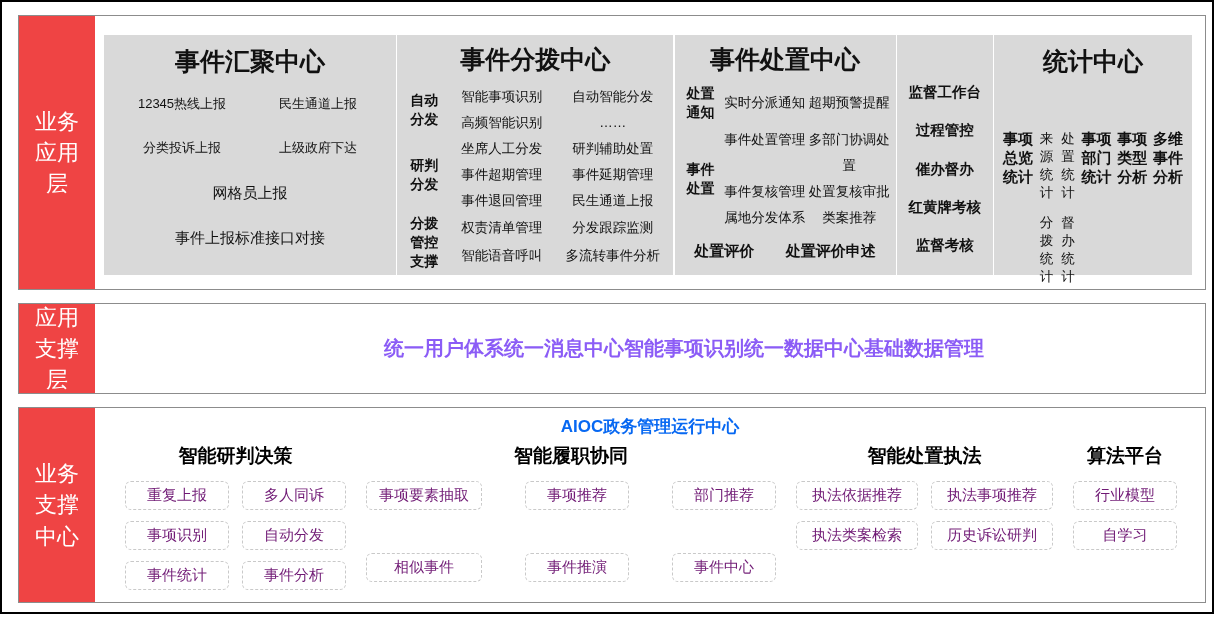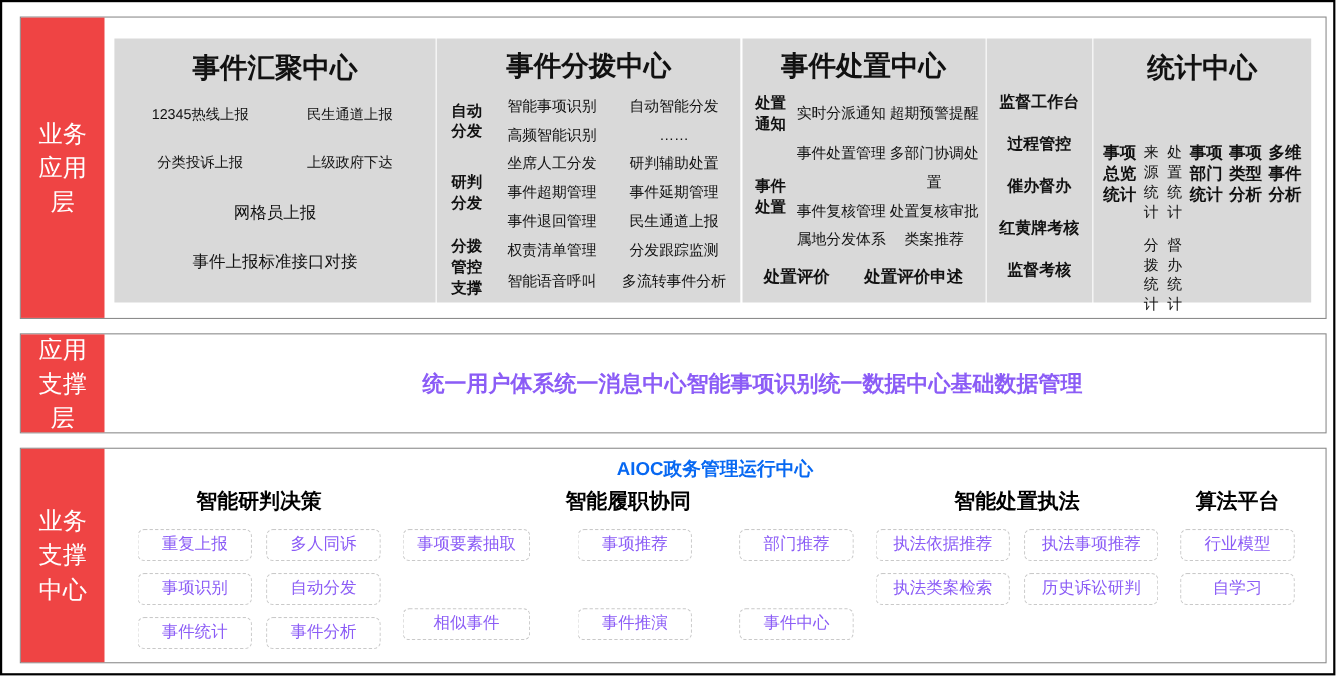--- a/index.html
+++ b/index.html
@@ -78,21 +78,21 @@
   .section { display:flex; flex-direction:column; align-items:center; }
   .sec-header { font-weight:bold; font-size:19px; color:#000; margin:2px 0 12px; }
   .chips { display:grid; gap:11px 13px; align-content:start; }
   .cols2 { grid-template-columns:104px 104px; }
   .cols3 { grid-template-columns:116px 104px 104px;gap:43px; }
   .cols2w { grid-template-columns:122px 122px; }
   .cols1 { grid-template-columns:104px; }
   .chip {
     height:29px; line-height:26px; background:#fff;
     border:1.5px dashed #c9c9c9; border-radius:6px;
-    text-align:center; font-size:15px; color:#8b5cf6; white-space:nowrap;
+    text-align:center; font-size:15px; color:#701a75; white-space:nowrap;
     padding:0 6px;
   }
 </style>
 </head>
 <body>
 
 <div class="canvas">
 
   <div class="row row1">
     <div class="sidebar">

